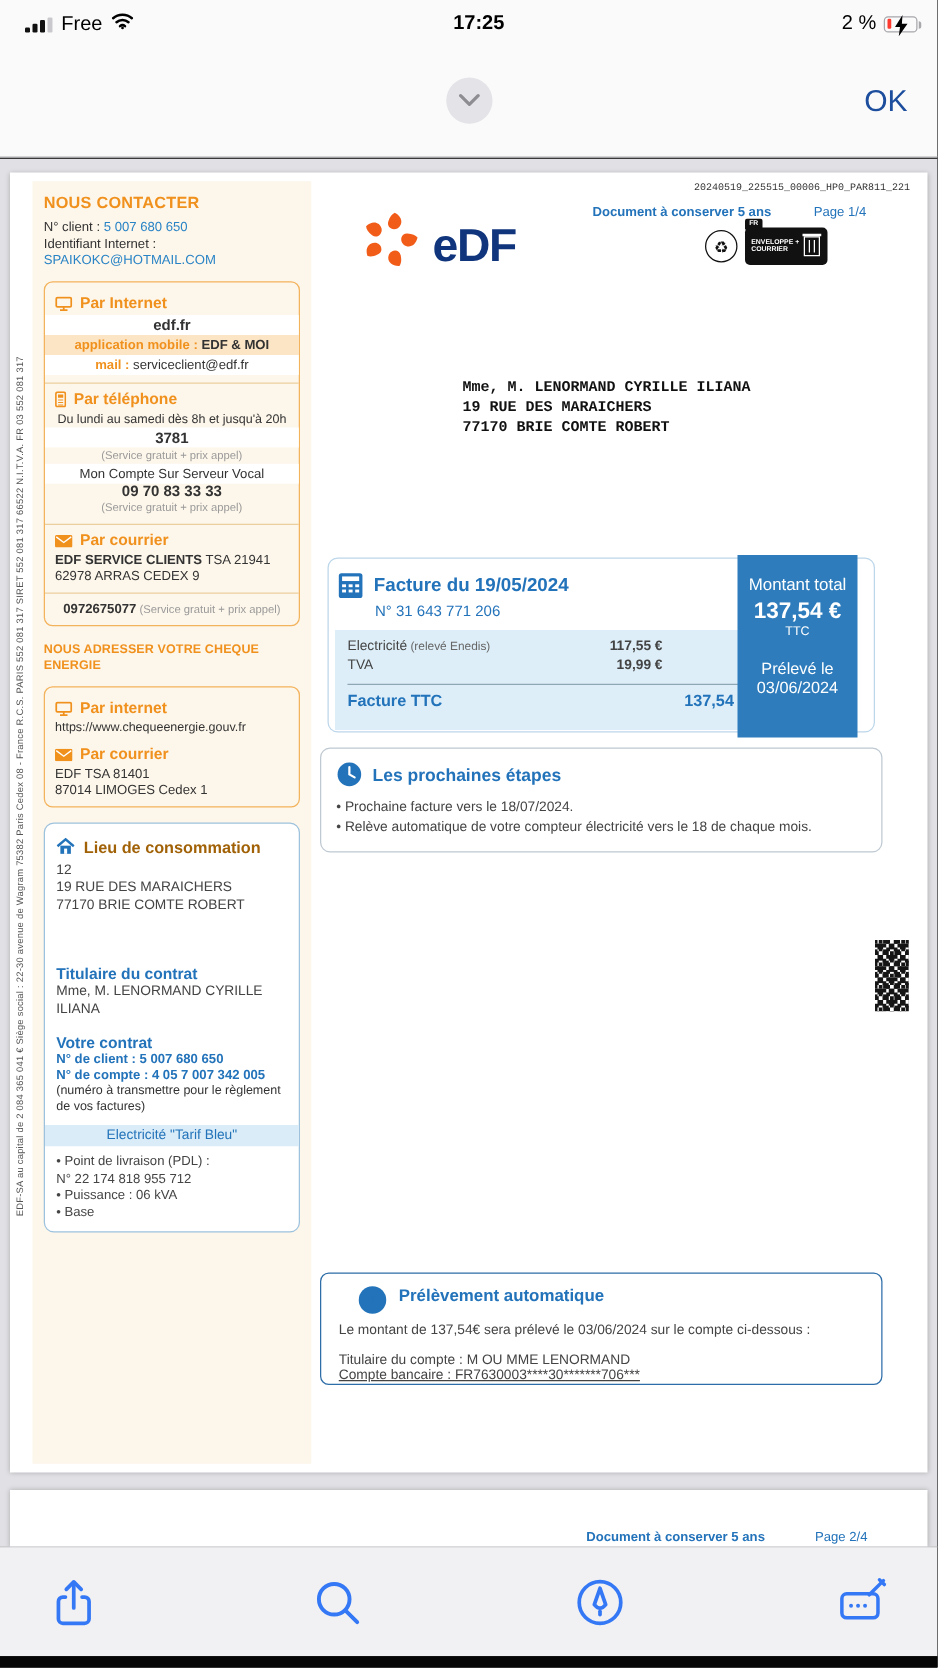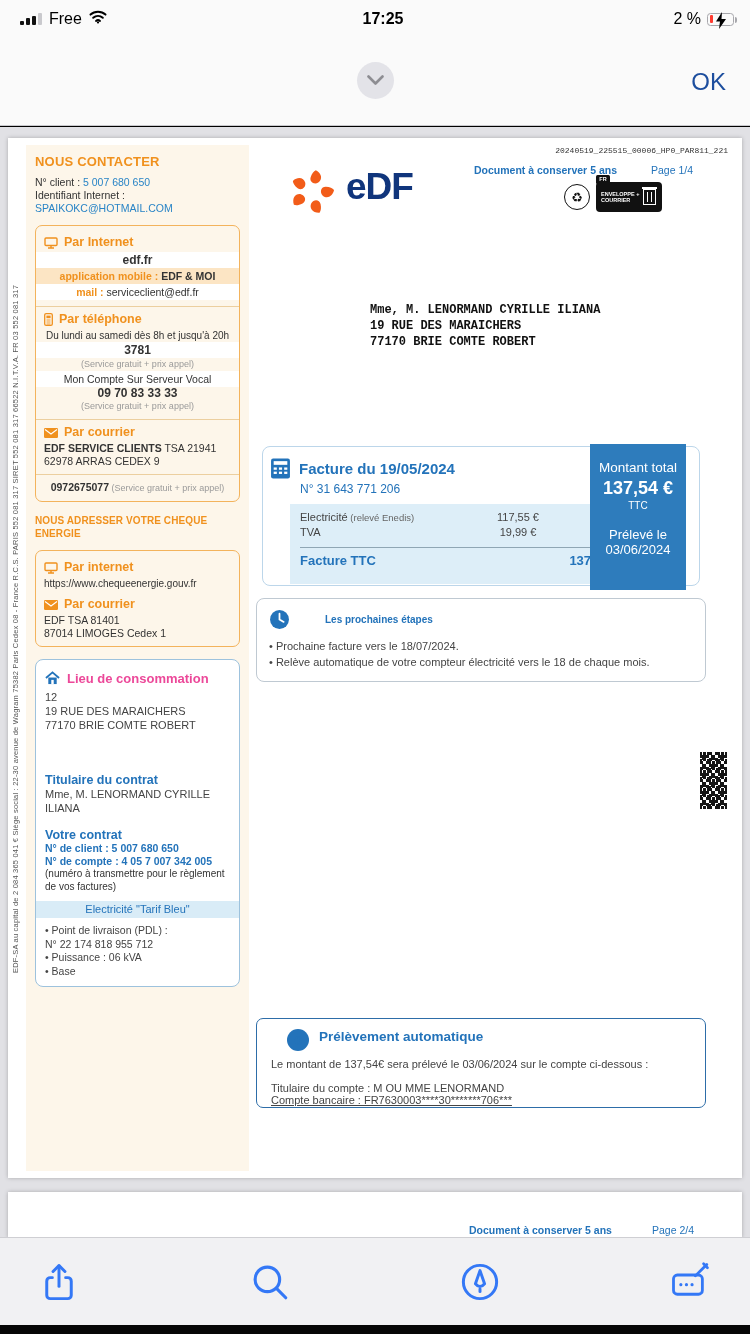--- a/index.html
+++ b/index.html
@@ -52,67 +52,67 @@
   .band.white { background:#fff; }
   .band.peach { background:#fce5c4; }
   .center { text-align:center; }
   .bold { font-weight:bold; }
   .fs12 { font-size:12px; }
   .note { font-size:9px; color:#9a9a9a; }
   .o-div { border:none; border-top:1px solid #eccf9f; margin:6px -8px; }
   .orange-lbl { color:#f0911e; font-weight:bold; }
   .sb-h2 { color:#f0911e; font-weight:bold; font-size:10px; letter-spacing:0.1px; margin:12px 0 0; }
   .b-box { border:1px solid #9dc2dd; border-radius:8px; background:#fff; padding:8px 9px; margin-top:12px; }
-  .blue-title { color:#ec4899; font-weight:bold; font-size:13px; display:flex; align-items:center; gap:7px; margin:3px 0 5px; }
+  .blue-title { color:#a16207; font-weight:bold; font-size:13px; display:flex; align-items:center; gap:7px; margin:3px 0 5px; }
   .addr { font-size:11px; line-height:14px; color:#444; }
   .blue-sub { color:#2373ba; font-weight:bold; font-size:12.5px; margin-top:14px; }
   .blue-bold-sm { color:#2373ba; font-weight:bold; font-size:10.5px; }
   .tariff-band { background:#d9ecf7; color:#2373ba; text-align:center; font-size:11px; padding:2px 0; margin:8px -9px 6px; }
   .bullet { font-size:10.5px; line-height:13.5px; color:#444; }
   .spacer28 { height:28px; }
 
   
   .doc-ref { position:absolute; right:14px; top:8px; font-family:"Liberation Mono", monospace; font-size:8px; color:#333; }
   .keep-row { position:absolute; left:466px; top:26px; display:flex; gap:34px; align-items:baseline; }
   .keep { font-size:10.5px; font-weight:bold; color:#2373ba; }
   .pageno { font-size:10.5px; color:#2373ba; }
-  .logo { position:absolute; left:278px; top:28px; display:flex; align-items:flex-start; gap:8px; }
+  .logo { position:absolute; left:278px; top:28px; display:flex; align-items:flex-end; gap:8px; }
   .logo-text { font-size:37px; font-weight:bold; color:#10357c; letter-spacing:-1px; }
   .triman { position:absolute; left:556px; top:46px; width:26px; height:26px; border:1.8px solid #111; border-radius:50%; display:flex; align-items:center; justify-content:center; font-size:13px; color:#111; }
   .eco-badge { position:absolute; left:588px; top:44px; width:66px; height:30px; background:#111; border-radius:4px; display:flex; align-items:center; }
   .eco-fr { position:absolute; left:588px; top:37px; width:14px; height:9px; background:#111; color:#fff; font-size:5.5px; font-weight:bold; text-align:center; line-height:9px; border-radius:1.5px; }
   .eco-txt { flex:1; color:#fff; font-size:5.5px; font-weight:bold; line-height:6.5px; padding-left:5px; }
   .eco-bin { width:13px; height:16px; border:1px solid #fff; margin-right:6px; position:relative; }
   .eco-bin::before { content:""; position:absolute; left:-2px; right:-2px; top:-3px; height:1.5px; background:#fff; }
   .eco-bin::after { content:""; position:absolute; left:3px; top:2px; bottom:2px; width:1px; background:#fff; box-shadow:4px 0 0 #fff; }
   .recipient { position:absolute; left:362px; top:164px; font-family:"Liberation Mono", monospace; font-size:12px; font-weight:bold; line-height:16px; color:#111; }
 
   .inv-box { position:absolute; left:254px; top:308px; width:438px; height:140px; border:1px solid #bcd6ea; border-radius:8px; background:#fff; }
   .inv-title { position:absolute; left:262px; top:320px; display:flex; align-items:center; gap:8px; }
   .inv-title span { font-size:15px; font-weight:bold; color:#2373ba; }
   .inv-num { position:absolute; left:292px; top:344px; font-size:12px; color:#2373ba; }
-  .inv-table { position:absolute; left:260px; top:366px; width:338px; height:80px; background:#ddeef8; padding:6px 4px 4px 10px;margin-left:22px; }
+  .inv-table { position:absolute; left:260px; top:366px; width:338px; height:80px; background:#ddeef8; padding:6px 4px 4px 10px; }
   .inv-row { display:flex; align-items:baseline; font-size:11px; color:#444; line-height:15px; }
   .inv-row .lbl { flex:1; }
   .inv-row .lbl small { font-size:9.5px; color:#666; }
-  .inv-row .amt { width:140px; text-align:center; padding-right:72px; }
+  .inv-row .amt { width:140px; text-align:right; padding-right:72px;font-weight:bold; }
   .inv-divider { border:none; border-top:1px solid #8fa6b4; margin:7px 0 5px; }
   .inv-total { display:flex; align-items:baseline; }
   .inv-total .lbl { flex:1; font-size:13px; font-weight:bold; color:#2373ba; }
   .inv-total .amt { font-size:13px; font-weight:bold; color:#2373ba; padding-right:4px; }
   .inv-panel { position:absolute; left:582px; top:306px; width:96px; height:146px; background:#2e7cbc; color:#fff; text-align:center; padding-top:16px; }
   .p-t1 { font-size:13.5px; }
   .p-amt { font-size:18px; font-weight:bold; margin-top:3px; }
   .p-ttc { font-size:10px; margin-top:1px; }
   .p-d1 { font-size:13px; margin-top:16px; }
   .p-d2 { font-size:13px; }
 
   .steps-box { position:absolute; left:248px; top:460px; width:450px; height:84px; border:1px solid #bfc9d2; border-radius:8px; background:#fff; padding:10px 12px; }
   .steps-title { display:flex; align-items:center; gap:8px; }
-  .steps-title span { font-size:10px; font-weight:bold; color:#2373ba;margin-left:27px; }
+  .steps-title span { font-size:14px; font-weight:bold; color:#2373ba; }
   .step-item { font-size:11px; color:#444; line-height:16px; }
   .steps-gap { height:8px; }
 
   .barcode { position:absolute; left:692px; top:614px; width:27px; height:57px; background-color:#fff;
     background-image:
       conic-gradient(#151515 25%, transparent 0 50%, #151515 0 75%, transparent 0),
       conic-gradient(transparent 25%, #151515 0 50%, transparent 0 75%, #151515 0);
     background-size:6px 6px, 9px 9px; background-position:0 0, 2px 3px; }
 
   .debit-box { position:absolute; left:248px; top:880px; width:450px; height:90px; border:1.5px solid #2d6da8; border-radius:7px; background:#fff; padding:10px 14px; }

